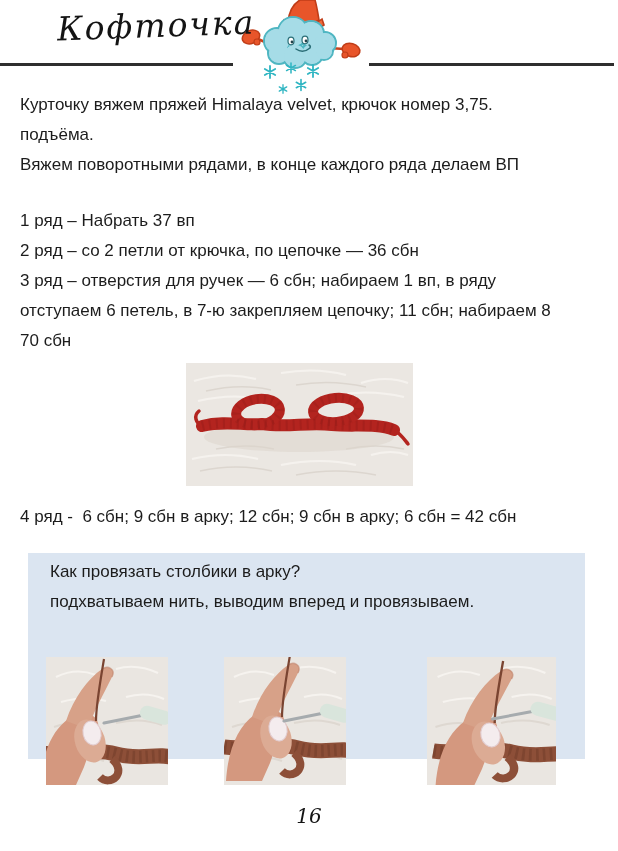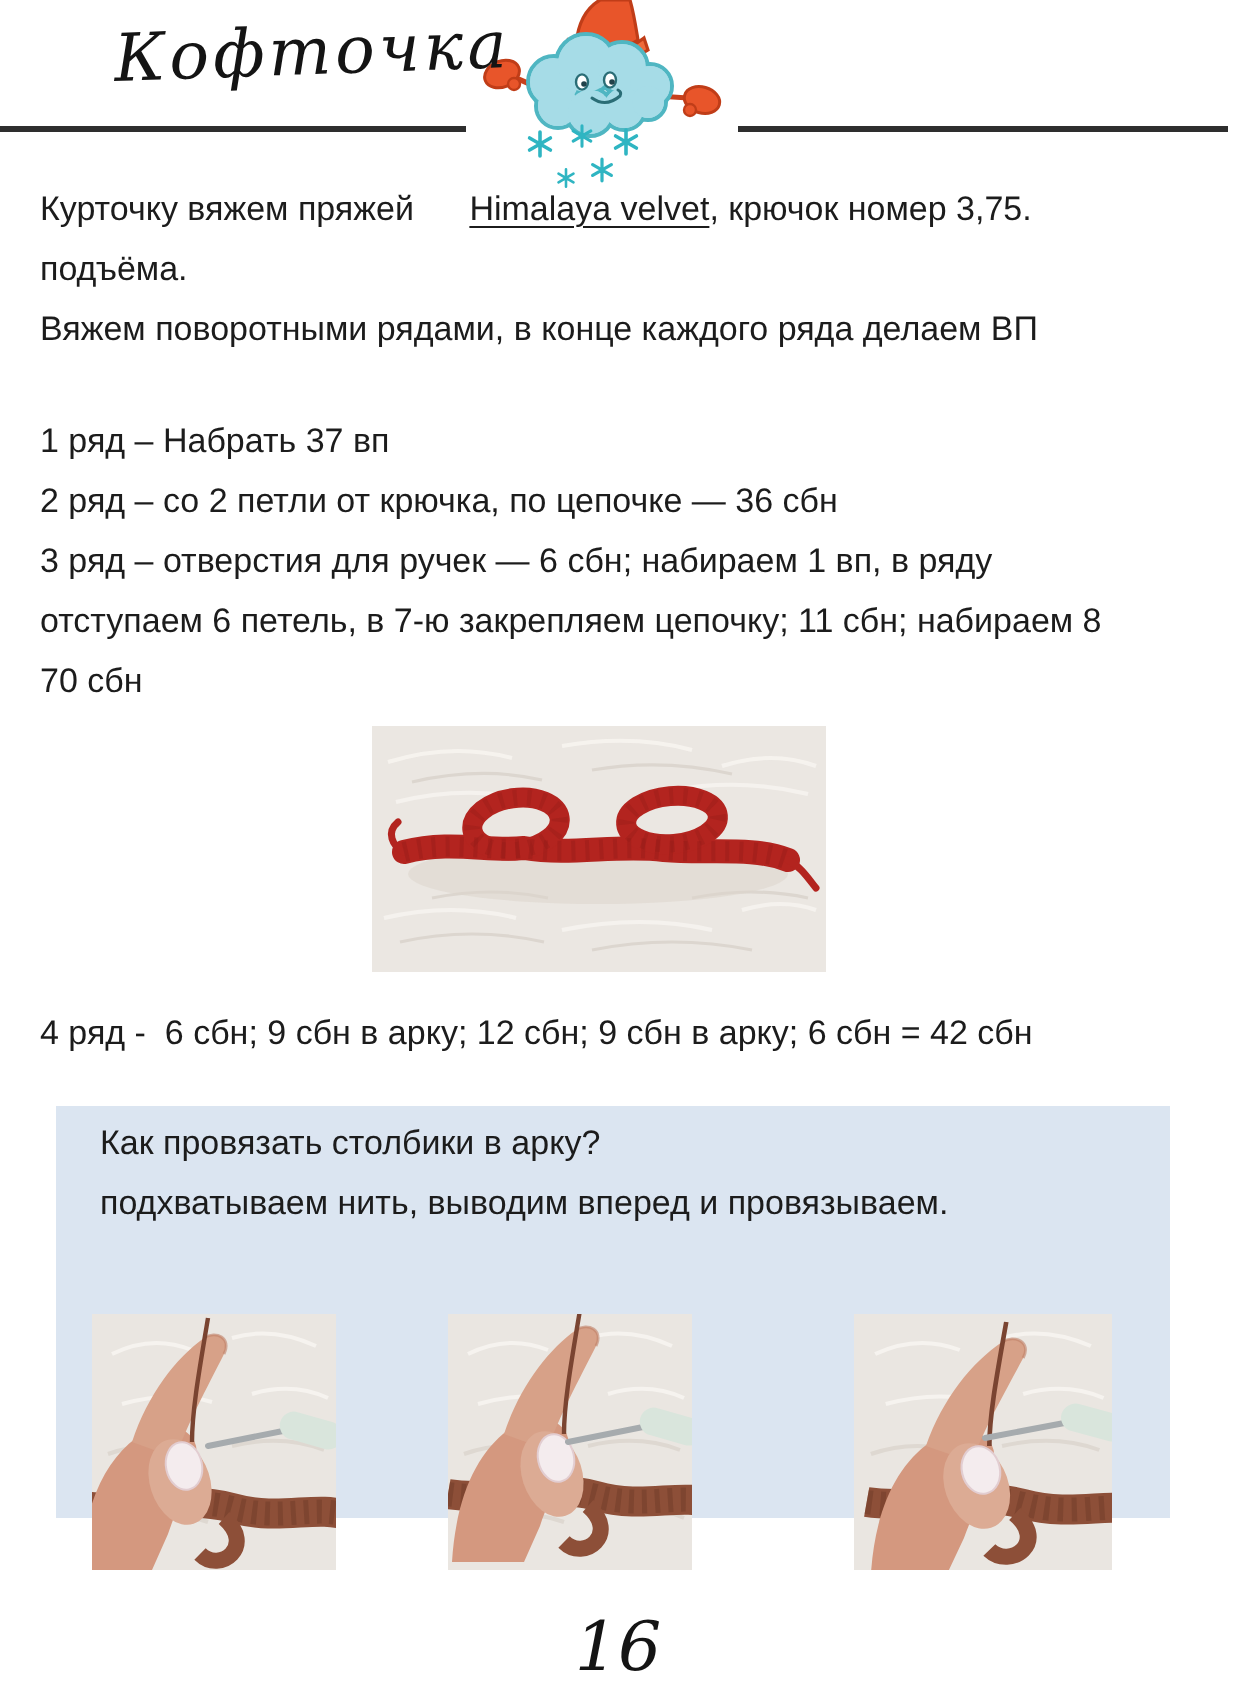--- a/index.html
+++ b/index.html
@@ -14,35 +14,35 @@
     font-size:33px; letter-spacing:2px; color:#141414;
     transform:rotate(-2deg);
   }
   .rule { position:absolute; left:0; top:63px; width:614px; height:3px; background:#2e2e2e; z-index:1; }
   .cloud-wrap { position:absolute; left:233px; top:0; width:136px; height:94px; background:#ffffff; z-index:2; }
   .tblock { position:absolute; left:20px; font-size:17px; line-height:30px; }
   .tblock .line { white-space:pre-wrap; }
   .intro { top:90px; width:585px; }
   .rows  { top:206px; width:592px; }
   .row4  { top:502px; width:592px; }
-  .u { text-decoration:underline; text-underline-offset:3px;margin-left:23px; }
+  .u { text-underline-offset:3px; }
   .photo-main { position:absolute; left:186px; top:363px; width:227px; height:123px; }
   .photo-main svg, .step svg { display:block; }
   .infobox {
     position:absolute; left:28px; top:553px; width:557px; height:206px;
     background:#dbe5f1;
   }
   .boxtext { position:absolute; left:22px; top:4px; font-size:17px; line-height:30px; }
   .step { position:absolute; top:104px; }
   .step1 { left:18px; }
   .step2 { left:196px; }
   .step3 { left:399px; }
   .pageno {
     position:absolute; left:0; top:804px; width:618px; text-align:center;
-    font-size:34px; color:#141414; z-index:3;
+    font-size:20px; color:#141414; z-index:3;
   }
 </style>
 </head>
 <body>
 
 <div class="page">
 
   <div class="title script">Кофточка</div>
 
   <div class="rule"></div>

